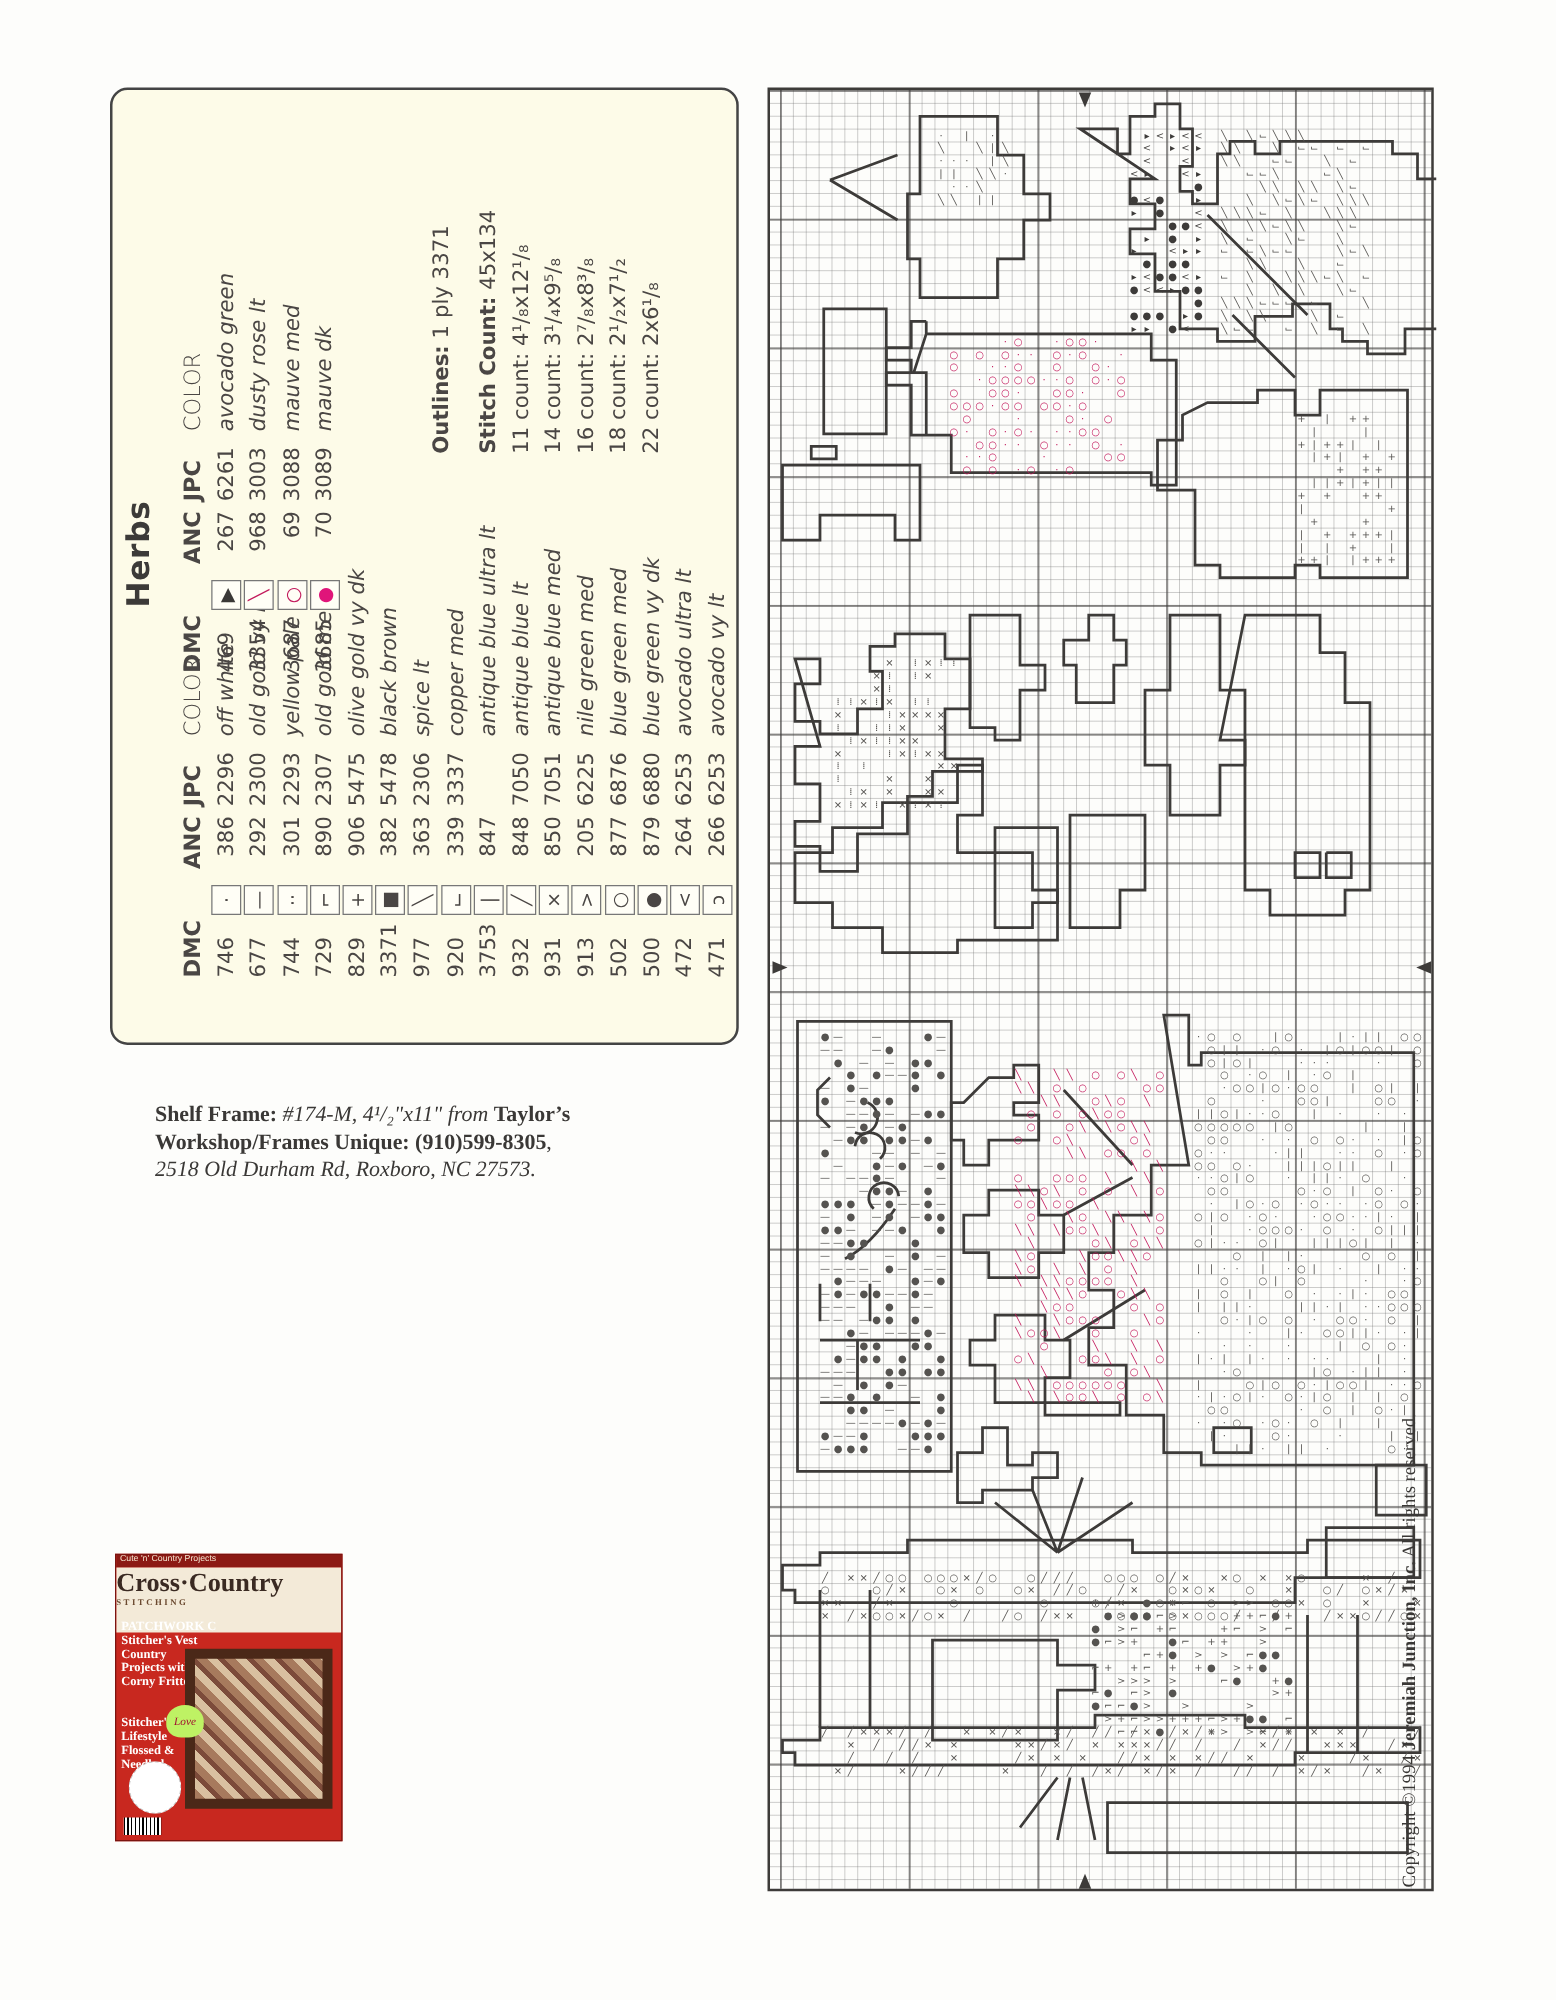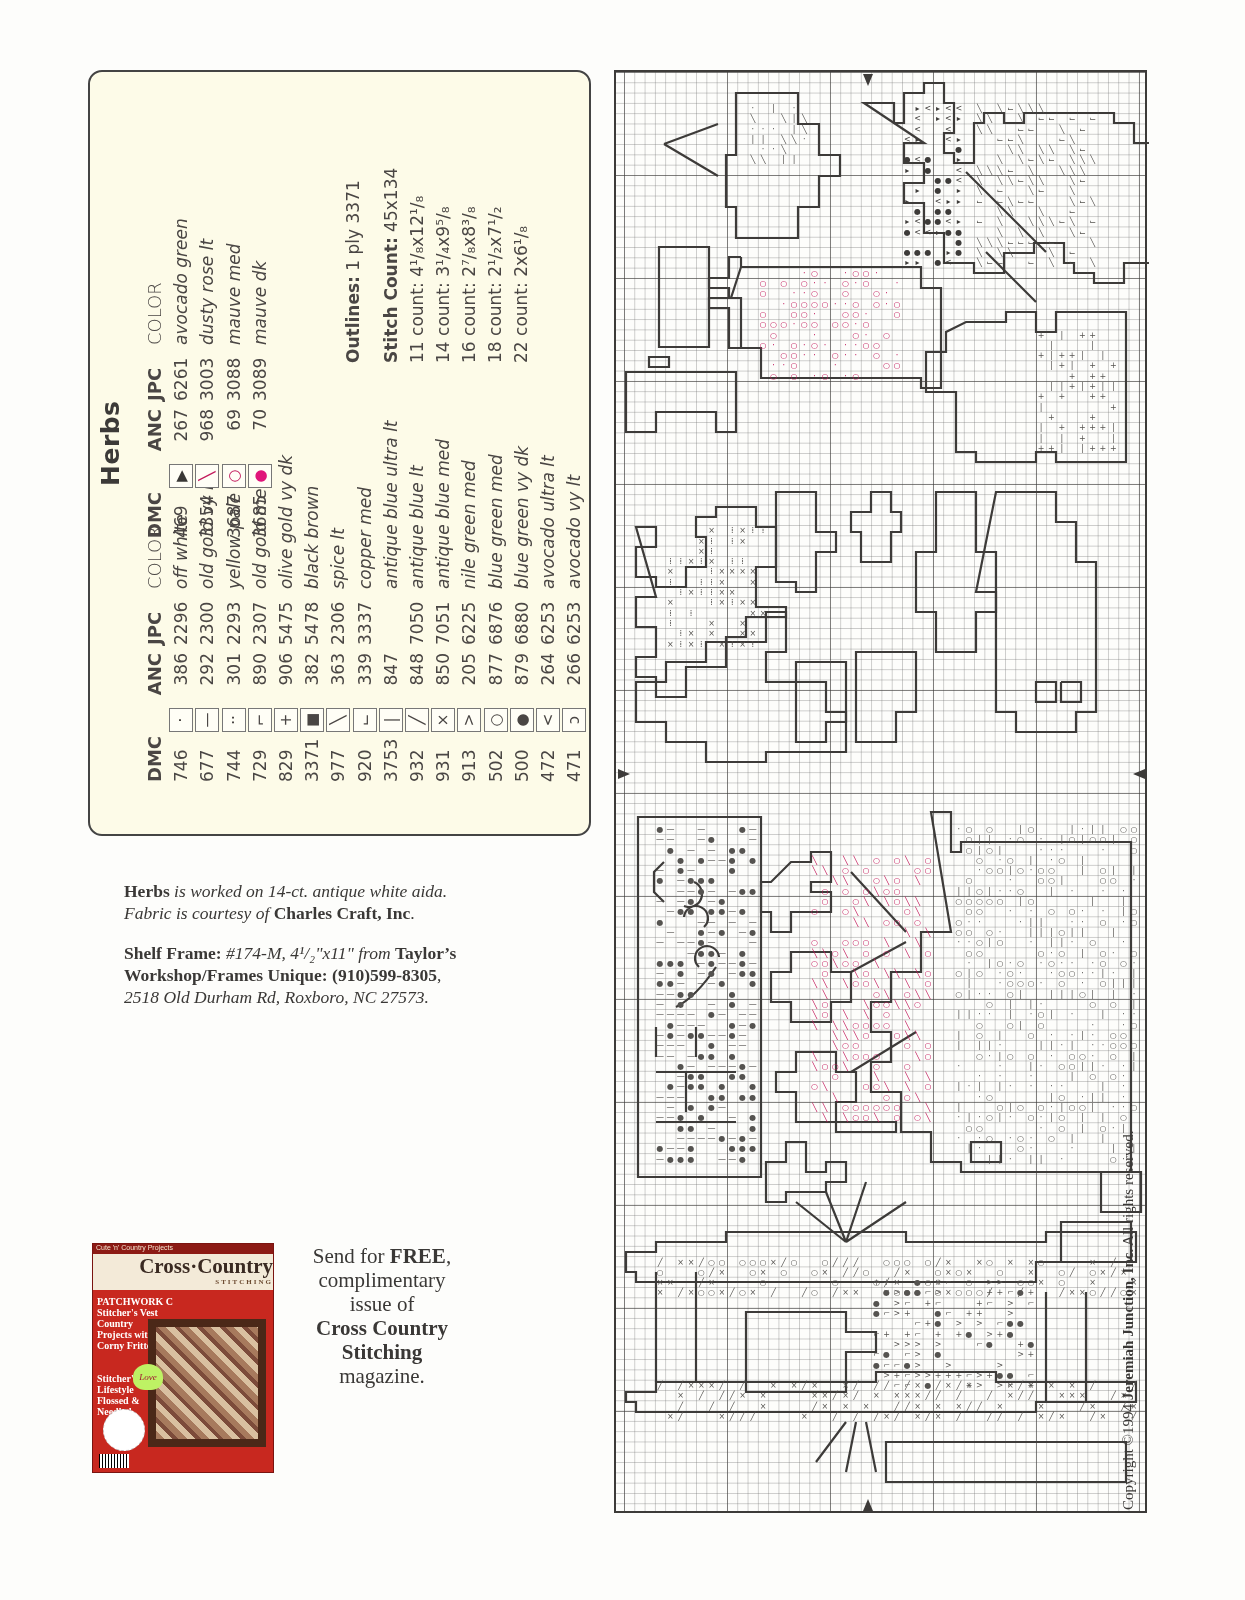--- a/index.html
+++ b/index.html
@@ -21,21 +21,21 @@
   .notes{position:absolute;left:475px;top:250px;font-size:17px;line-height:26px;color:#4a4644;}
   .notes b{font-weight:bold;}
   
   .desc{position:absolute;left:124px;top:880px;width:470px;font-size:17.5px;line-height:22px;color:#3a3836;}
   .desc p{margin:0 0 18px 0;}
   .desc b{font-weight:bold;}
   .desc i{font-style:italic;}
   
   .cover{position:absolute;left:92px;top:1243px;width:180px;height:228px;background:#c8281f;border:1px solid #7a1410;overflow:hidden;}
   .cover .top{height:10px;background:#8c1a14;color:#f5e6d0;font-size:7px;padding-left:3px;font-family:"Liberation Sans",sans-serif;}
-  .cover .mast{background:#f3ead8;height:36px;text-align:right;font-family:"Liberation Serif",serif;font-weight:bold;color:#3a2a22;font-size:21px;line-height:24px;}
+  .cover .mast{background:#f3ead8;height:52px;text-align:left;font-family:"Liberation Serif",serif;font-weight:bold;color:#3a2a22;font-size:21px;line-height:24px;}
   .cover .mast small{display:block;font-size:7px;letter-spacing:2px;line-height:9px;color:#6b4a30;}
   .cover .lines{position:absolute;left:4px;top:52px;color:#fff;font-family:"Liberation Serif",serif;font-weight:bold;font-size:10px;line-height:11px;}
   .cover .frame{position:absolute;left:55px;top:75px;width:118px;height:128px;background:#4b2818;padding:8px;box-sizing:border-box;}
   .cover .frame div{width:100%;height:100%;background:repeating-linear-gradient(45deg,#a77a5d 0 6px,#d9c0a0 6px 12px,#7c4b3a 12px 16px);}
   .cover .heart{position:absolute;left:40px;top:120px;width:30px;height:26px;background:#bef264;border-radius:50% 50% 40% 40%;color:#a01030;font-size:9px;text-align:center;line-height:26px;font-style:italic;}
   .cover .doily{position:absolute;left:10px;top:165px;width:40px;height:40px;border-radius:50%;background:#fff;border:1px dashed #ccc;}
   .cover .bar{position:absolute;left:6px;bottom:4px;width:30px;height:14px;background:repeating-linear-gradient(90deg,#000 0 1px,#fff 1px 3px);}
   .promo{position:absolute;left:270px;top:1244px;width:224px;text-align:center;font-family:"Liberation Serif",serif;font-size:21px;line-height:24px;color:#3a3836;}
   .promo b{font-weight:bold;}
   .promo p{margin:0 0 10px 0;}
@@ -228,24 +228,20 @@
       <div>14 count: 3¹/₄x9⁵/₈</div>
       <div>16 count: 2⁷/₈x8³/₈</div>
       <div>18 count: 2¹/₂x7¹/₂</div>
       <div>22 count: 2x6¹/₈</div>
     </div>
   </div>
 </div>
 
 <div class="desc">
   <p>
-    <b>Herbs</b><i> is worked on 14-ct. antique white aida.</i><br>
-    <i>Fabric is courtesy of </i><b>Charles Craft, Inc</b><span>.</span>
-  </p>
-  <p>
     <b>Shelf Frame:</b><i> #174-M, 4¹/₂"x11" from </i><b>Taylor’s Workshop/Frames Unique: (910)599-8305</b><span>,</span><br>
     <i>2518 Old Durham Rd, Roxboro, NC 27573.</i>
   </p>
 </div>
 
 <div class="cover">
   <div class="top">Cute 'n' Country Projects</div>
   <div class="mast">
     <span>Cross·Country</span>
     <small>STITCHING</small>
@@ -265,28 +261,20 @@
     </div>
   <div class="frame">
       <div></div>
     </div>
   <div class="heart">Love</div>
   <div class="doily"></div>
   <div class="bar"></div>
 </div>
 
 <div class="promo">
-  <p>
-    <span>Send for </span><b>FREE</b><span>,</span><br>
-    <span>complimentary</span><br>
-    <span>issue of</span><br>
-    <b>Cross Country</b><br>
-    <b>Stitching</b><br>
-    <span>magazine.</span>
-  </p>
 </div>
 
 <div class="chart">
   <svg width="533" height="1443" viewBox="0 0 533 1443" id="motifs">
     <g fill="none" stroke="#3d3b39" stroke-width="2.2">
 
       <path d="M120 21 h62 v31 h21 v31 h21 v21 h-21 v31 h-21 v31 h-62 v-31 h-10 v-52 h10 z"></path>
       <path d="M48 72 L102 52 M48 72 L102 104"></path>
 
       <path d="M125 185 h-12 v21 h-20 v10 h20 v10 h-20 v10 h20 v40 h20 M125 185 v10 M125 195 h180 v21 h20 v100 h-20 v-10 h-160 v-30 h-20 v-50 h-10 z"></path>

